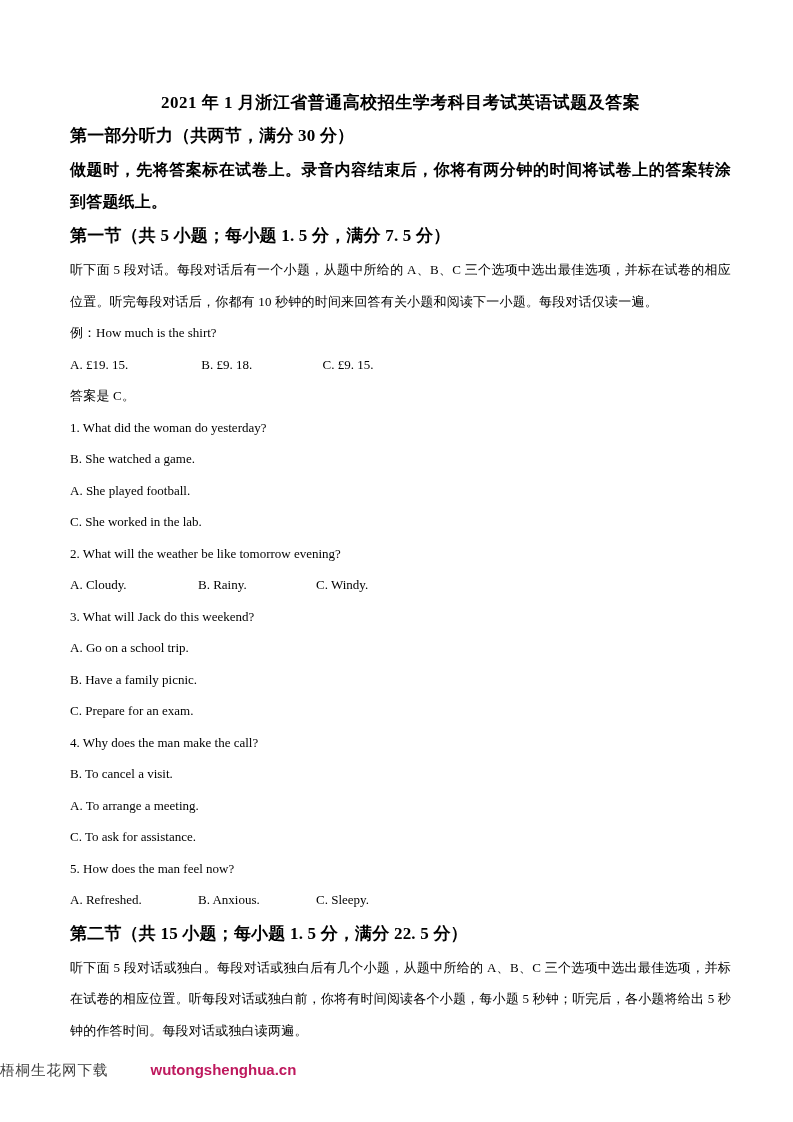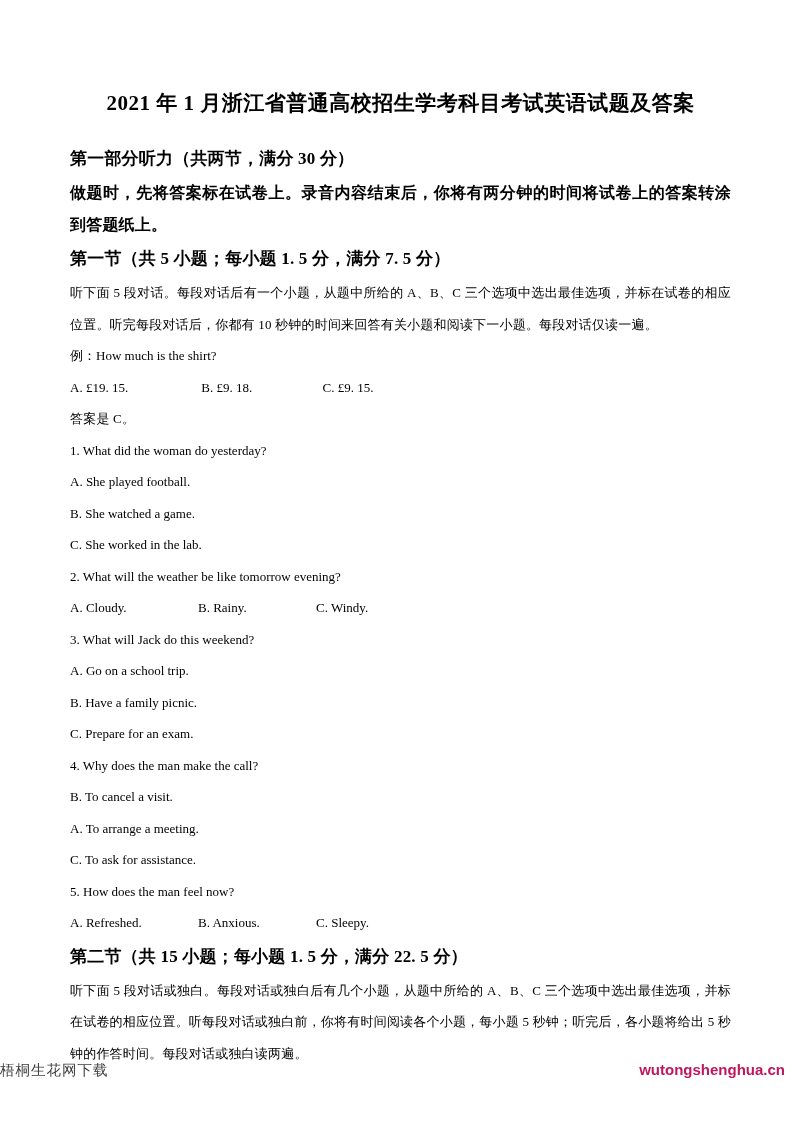--- a/index.html
+++ b/index.html
@@ -9,25 +9,25 @@
     position: relative;
     width: 793px;
     height: 1122px;
     background: #ffffff;
     font-family: "Liberation Serif", "DejaVu Serif", serif;
     color: #000000;
     padding: 88px 62px 0 70px;
     overflow: hidden;
   }
   .title {
-    font-size: 21px;
+    font-size: 17px;
     font-weight: bold;
     text-align: center;
     line-height: 30px;
-    margin-bottom: 23px;
+    margin-bottom: 0;
     letter-spacing: 0.5px;
   }
   .part-heading {
     font-size: 17px;
     font-weight: bold;
     line-height: 36px;
   }
   .para {
     font-size: 13px;
     line-height: 31.5px;
@@ -45,21 +45,21 @@
     display: inline-block;
   }
   .opt-row .opt:nth-child(1) { min-width: 128px; }
   .opt-row .opt:nth-child(2) { min-width: 118px; }
   .footer {
     position: absolute;
     left: 0;
     right: 8px;
     bottom: 42px;
     display: flex;
-    justify-content: space-between;
+    justify-content: flex-start;
     align-items: baseline;
     gap: 42px;
   }
   .footer-name {
     font-size: 14.5px;
     color: #3c3c3c;
     letter-spacing: 1px;
   }
   .footer-url {
     font-family: "Liberation Sans", "DejaVu Sans", sans-serif;
@@ -88,22 +88,22 @@
   <p class="para opt-row">
     <span class="opt">A. £19. 15.</span>
     <span class="opt">B. £9. 18.</span>
     <span class="opt">C. £9. 15.</span>
   </p>
 
   <p class="para cn">答案是 C。</p>
 
   <div id="questions">
       <p class="para">1. What did the woman do yesterday?</p>
+      <p class="para">B. She watched a game.</p>
       <p class="para">A. She played football.</p>
-      <p class="para">B. She watched a game.</p>
       <p class="para">C. She worked in the lab.</p>
       <p class="para">2. What will the weather be like tomorrow evening?</p>
       <p class="para opt-row"><span class="opt">A. Cloudy.</span><span class="opt">B. Rainy.</span><span class="opt">C. Windy.</span></p>
       <p class="para">3. What will Jack do this weekend?</p>
       <p class="para">A. Go on a school trip.</p>
       <p class="para">B. Have a family picnic.</p>
       <p class="para">C. Prepare for an exam.</p>
       <p class="para">4. Why does the man make the call?</p>
       <p class="para">B. To cancel a visit.</p>
       <p class="para">A. To arrange a meeting.</p>

